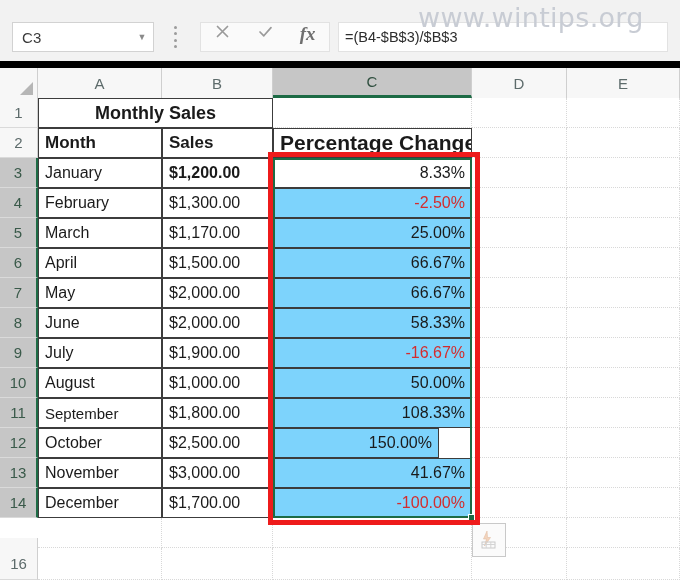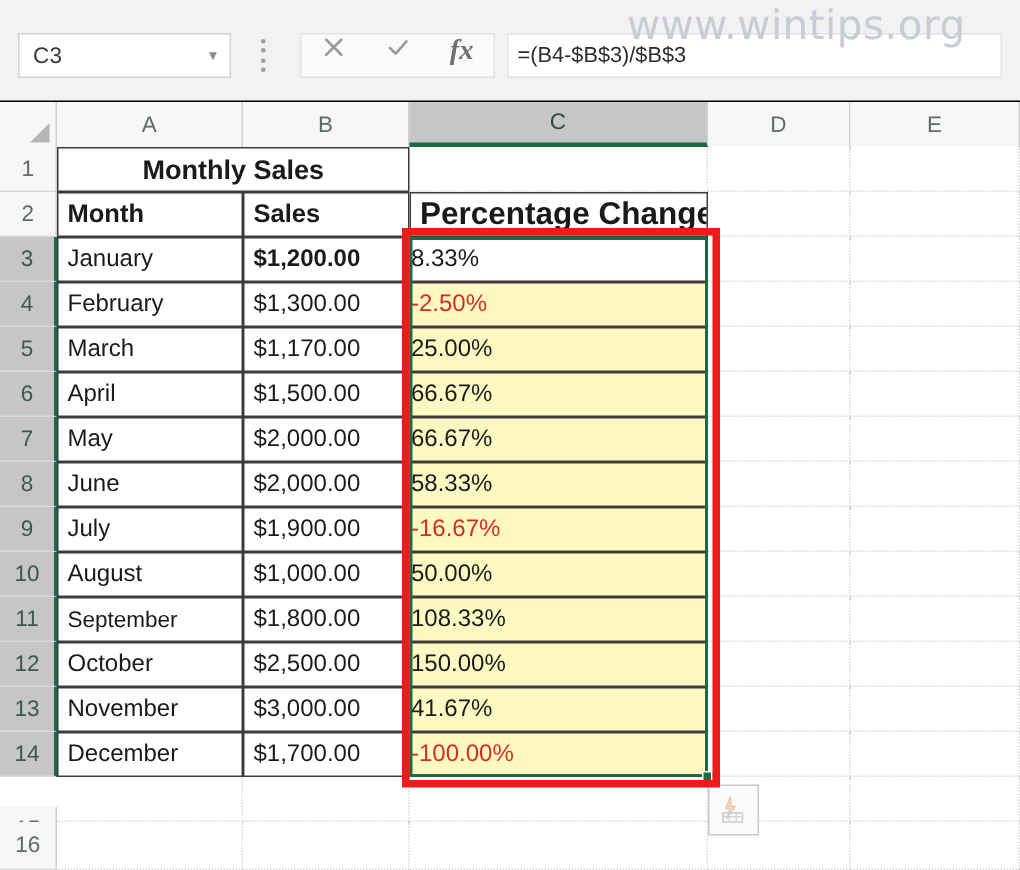--- a/index.html
+++ b/index.html
@@ -18,21 +18,21 @@
     height: 580px;
     background: #f3f3f3;
   }
 
   
   .formula-strip {
     position: absolute;
     left: 0; top: 0;
     width: 680px; height: 68px;
     background: #f2f2f2;
-    border-bottom: 1px solid #000000;
+    border-bottom: 7px solid #000000;
   }
 
   .namebox {
     position: absolute;
     left: 12px; top: 22px;
     width: 142px; height: 30px;
     background: #ffffff;
     border: 1px solid #d2d2d2;
     display: flex;
     align-items: center;
@@ -198,24 +198,24 @@
   }
   .cell.gridline {
     border-right: 1px dotted #d8d8d8;
     border-bottom: 1px dotted #d8d8d8;
   }
   .cell.boxed {
     border: 1px solid #3c3c3c;
     background: #ffffff;
   }
   .cell.left   { justify-content: flex-start; padding-left: 6px; }
-  .cell.right  {  padding-right: 6px; }
+  .cell.right  { justify-content: flex-end;  padding-right: 6px; }
   .cell.bold   { font-weight: 700; }
   .cell.neg    { color: #d42c2c; }
-  .cell.selfill{ background: #fef9c3; }
+  .cell.selfill{ background: #7dd3fc; }
 
   
   .sel-border {
     position: absolute;
     border: 2px solid #1d6b45;
     pointer-events: none;
     z-index: 12;
   }
   .fill-handle {
     position: absolute;
@@ -503,21 +503,21 @@
     <div class="cell boxed right selfill" style="left:273px; top:330px; width:199px; height:30px;">
         <span>108.33%</span>
       </div>
 
     <div class="cell boxed left" style="left:38px;  top:360px; width:124px; height:30px;">
         <span>October</span>
       </div>
     <div class="cell boxed left" style="left:162px; top:360px; width:111px; height:30px;">
         <span>$2,500.00</span>
       </div>
-    <div class="cell boxed right selfill" style="left:273px; top:360px; width:199px; height:30px;">
+    <div class="cell boxed right selfill" style="left:273px; top:360px; width:166px; height:30px;">
         <span>150.00%</span>
       </div>
 
     <div class="cell boxed left" style="left:38px;  top:390px; width:124px; height:30px;">
         <span>November</span>
       </div>
     <div class="cell boxed left" style="left:162px; top:390px; width:111px; height:30px;">
         <span>$3,000.00</span>
       </div>
     <div class="cell boxed right selfill" style="left:273px; top:390px; width:199px; height:30px;">

